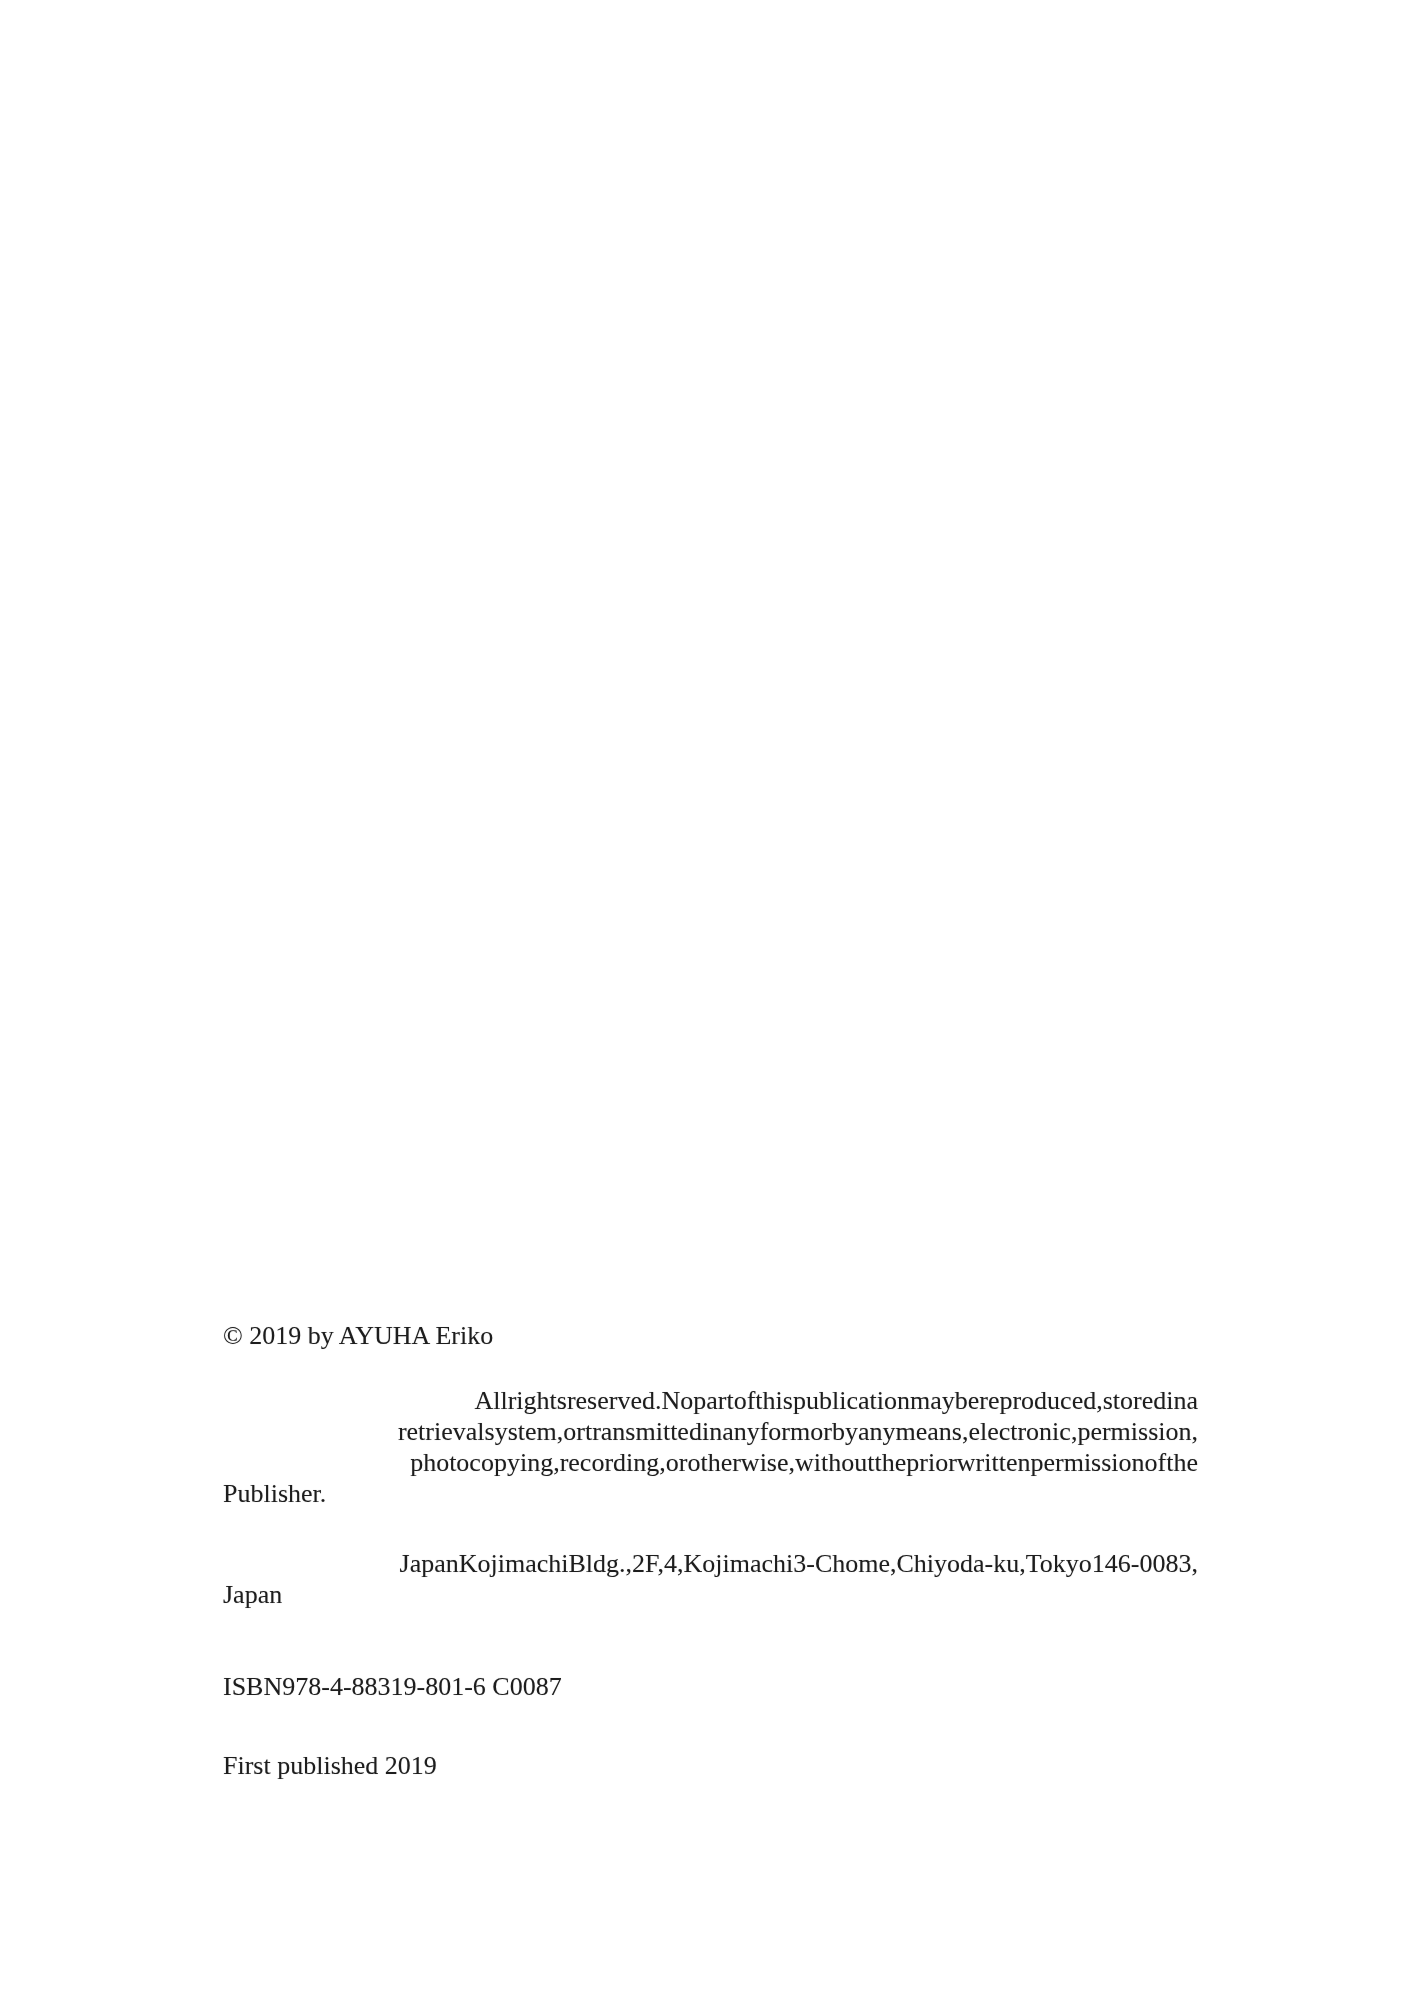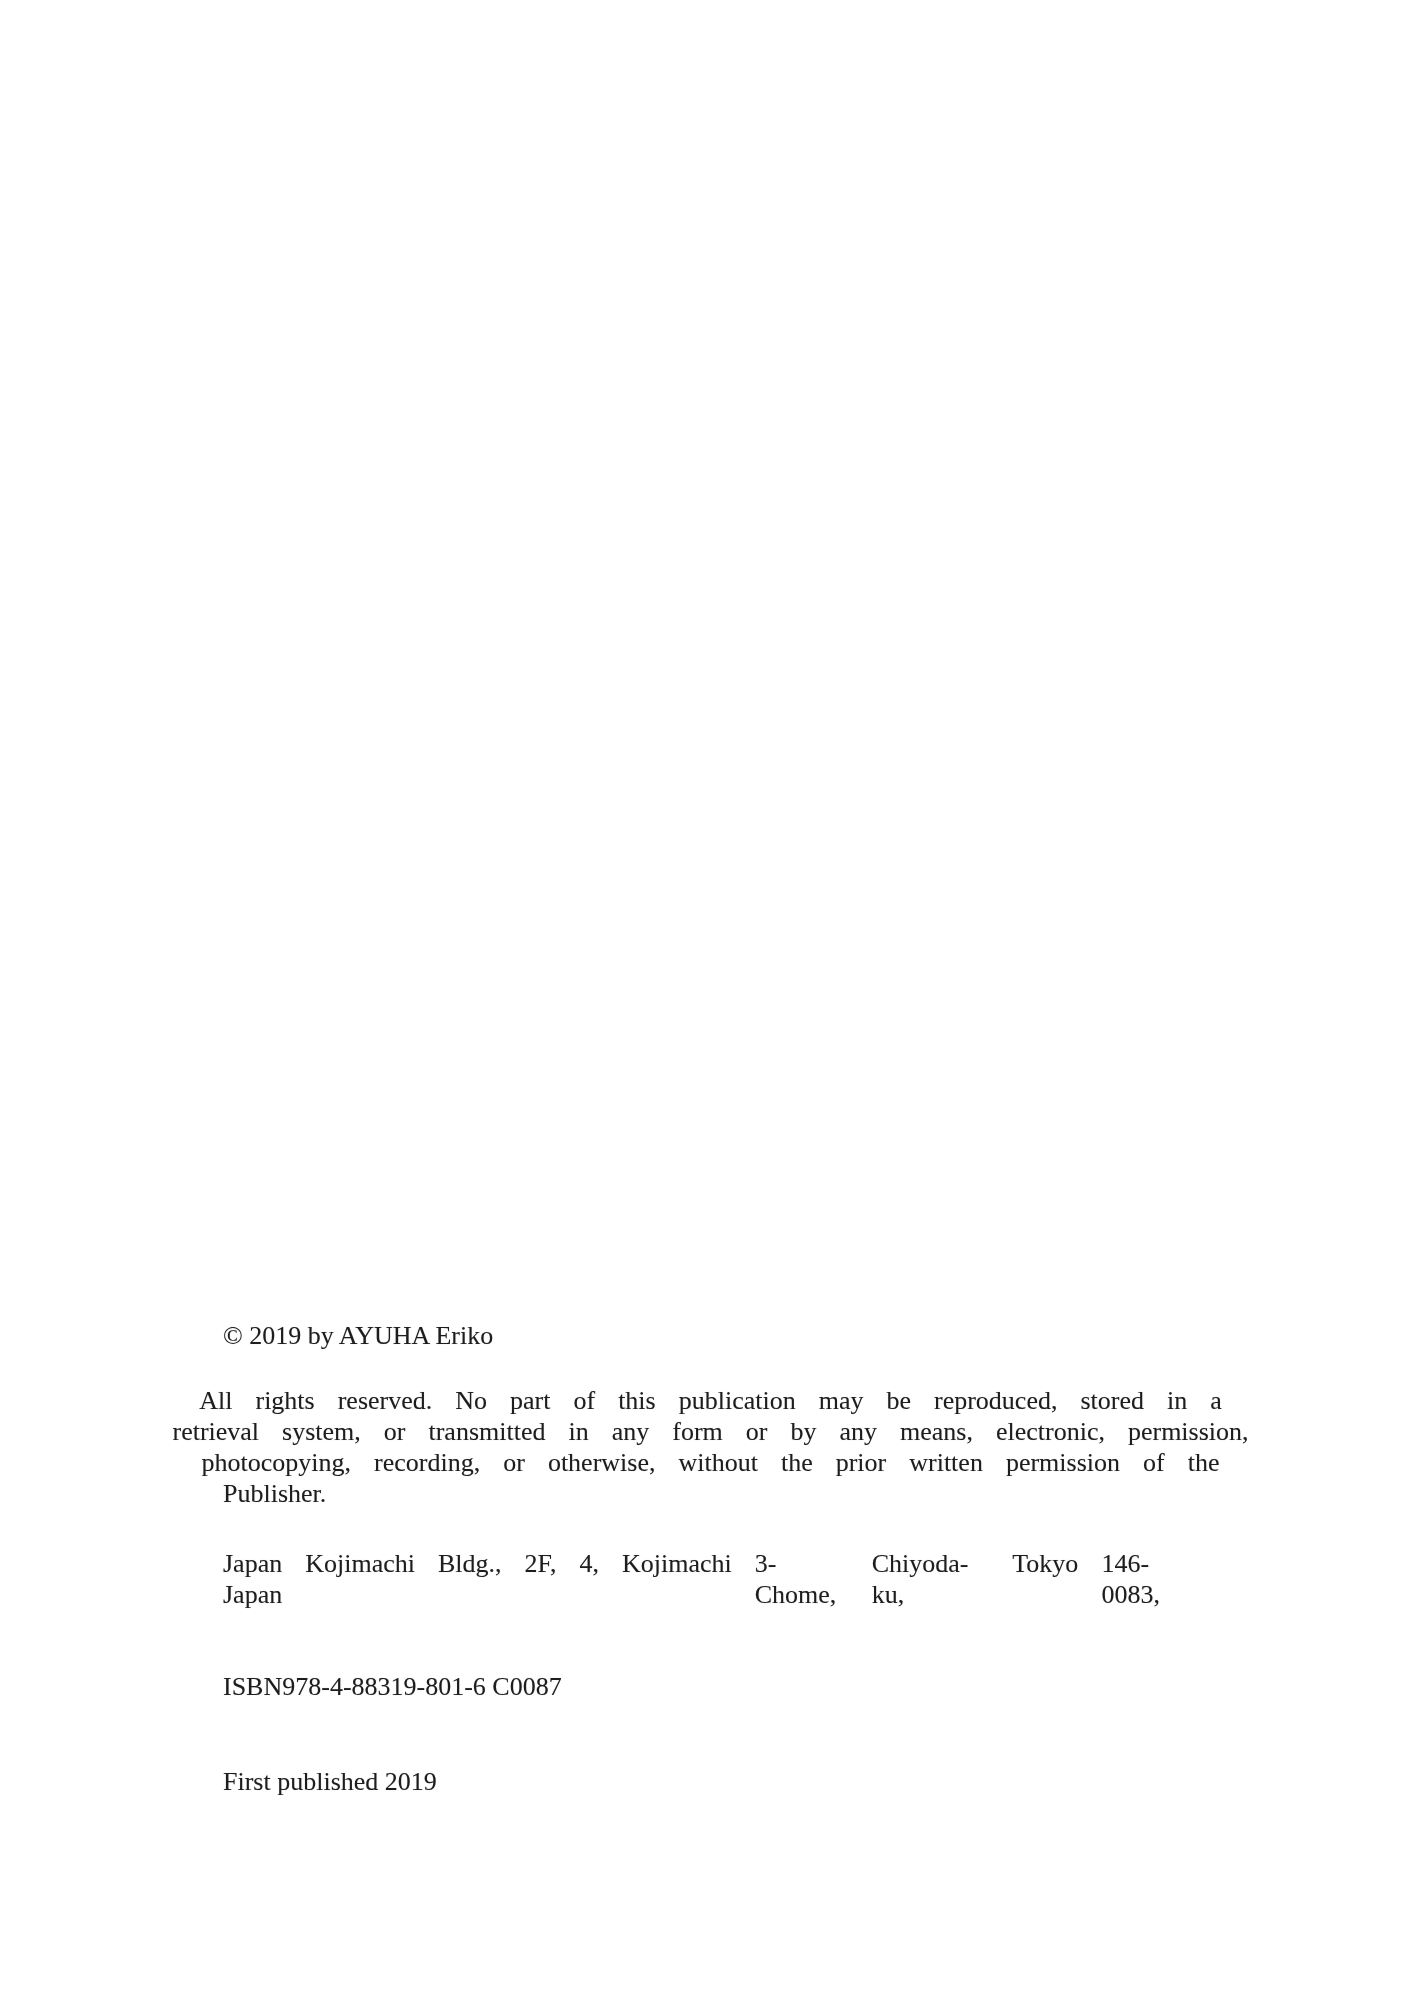--- a/index.html
+++ b/index.html
@@ -26,31 +26,30 @@
     width: 975px;
     color: #1d1d1d;
     font-size: 26px;
     line-height: 31px;
     text-shadow: 0 0 1px rgba(40,40,40,0.25);
   }
   .para { margin: 0; padding: 0; }
   .gap-a { margin-top: 34px; }
   .gap-b { margin-top: 39px; }
   .gap-c { margin-top: 61px; }
-  .gap-d { margin-top: 64px; }
+  .gap-d { margin-top: 48px; }
   .line {
     height: 31px;
     white-space: nowrap;
   }
   
   .line.justify {
     display: flex;
-    justify-content: center;
+    justify-content: flex-end;
     white-space: normal;
-    gap: 23px;
   }
 </style>
 </head>
 <body>
 
 <div class="page">
   <div class="colophon">
 
     <div class="para">
       <div class="line">© 2019 by AYUHA Eriko</div>

